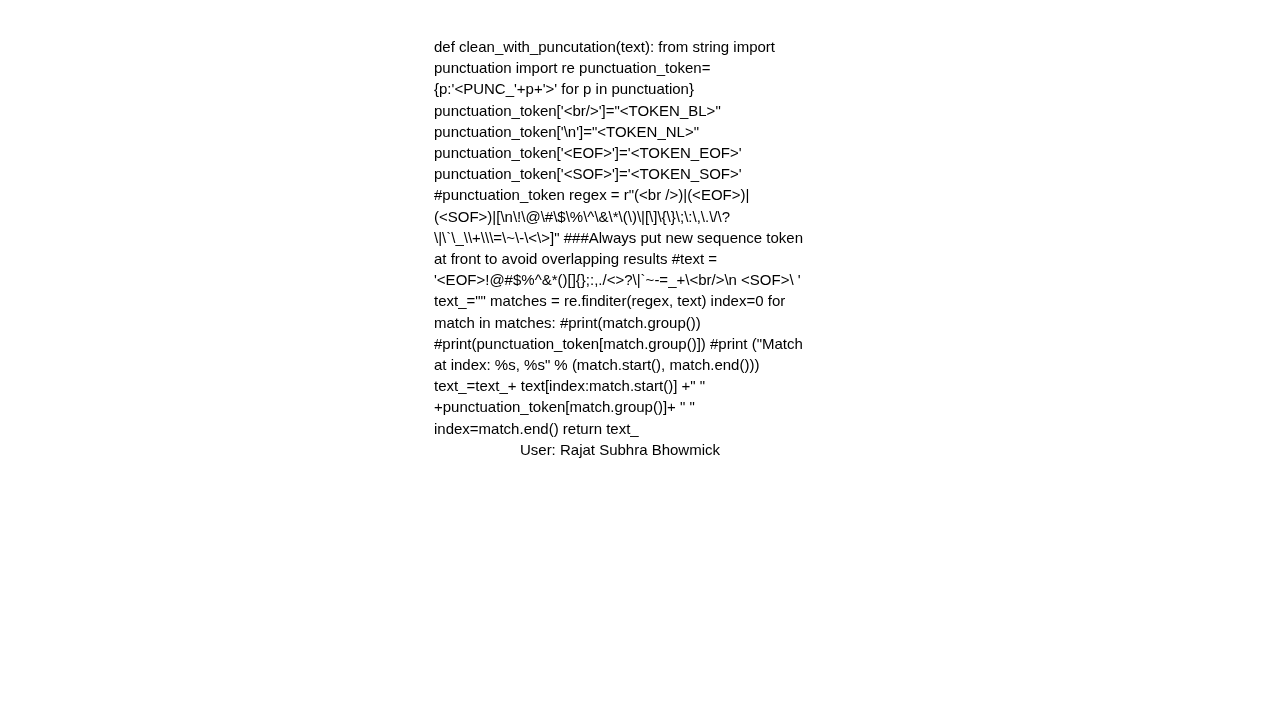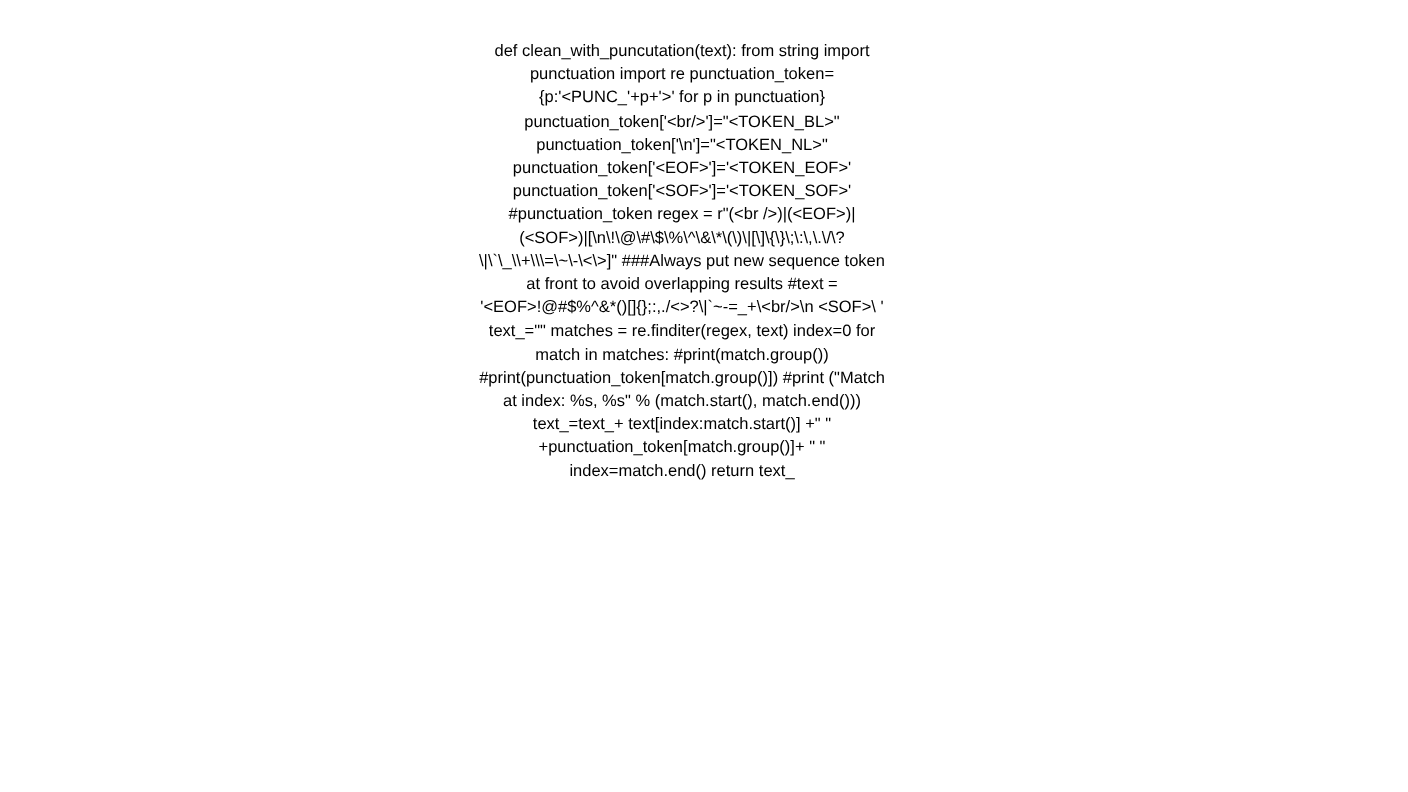--- a/index.html
+++ b/index.html
@@ -23,21 +23,21 @@
     position: absolute;
     left: 434px;
     top: 36px;
     width: 372px;
     text-align: center;
   }
   .code-block {
     font-family: "Liberation Sans", sans-serif;
     font-size: 15px;
     line-height: 21.2px;
-    text-align: center;
+    text-align: left;
     color: #000000;
     white-space: normal;
     word-wrap: break-word;
     overflow-wrap: break-word;
     margin: 0;
   }
   .user-line {
     font-family: "Liberation Sans", sans-serif;
     font-size: 15px;
     line-height: 21.2px;
@@ -45,14 +45,15 @@
     color: #000000;
     margin: 0;
   }
 </style>
 </head>
 <body>
 
 <div id="page-root">
   <div class="content-column">
     <div class="code-block">def clean_with_puncutation(text): from string import punctuation import re punctuation_token={p:'&lt;PUNC_'+p+'&gt;' for p in punctuation} punctuation_token['&lt;br/&gt;']="&lt;TOKEN_BL&gt;" punctuation_token['\n']="&lt;TOKEN_NL&gt;" punctuation_token['&lt;EOF&gt;']='&lt;TOKEN_EOF&gt;' punctuation_token['&lt;SOF&gt;']='&lt;TOKEN_SOF&gt;' #punctuation_token     regex = r"(&lt;br /&gt;)|(&lt;EOF&gt;)|(&lt;SOF&gt;)|[\n\!\@\#\$\%\^\&amp;\*\(\)\|[\]\{\}\;\:\,\.\/\?\|\`\_\\+\\\=\~\-\&lt;\&gt;]" ###Always put new sequence token at front to avoid overlapping results #text = '&lt;EOF&gt;!@#$%^&amp;*()[]{};:,./&lt;&gt;?\|`~-=_+\&lt;br/&gt;\n &lt;SOF&gt;\ '    text_="" matches = re.finditer(regex, text) index=0     for match in matches: #print(match.group()) #print(punctuation_token[match.group()]) #print ("Match at index: %s, %s" % (match.start(), match.end())) text_=text_+ text[index:match.start()] +" " +punctuation_token[match.group()]+ " " index=match.end()    return text_</div>
+    <div class="user-line">User: Rajat Subhra Bhowmick</div>
   </div>
 </div>
 
 </body></html>

